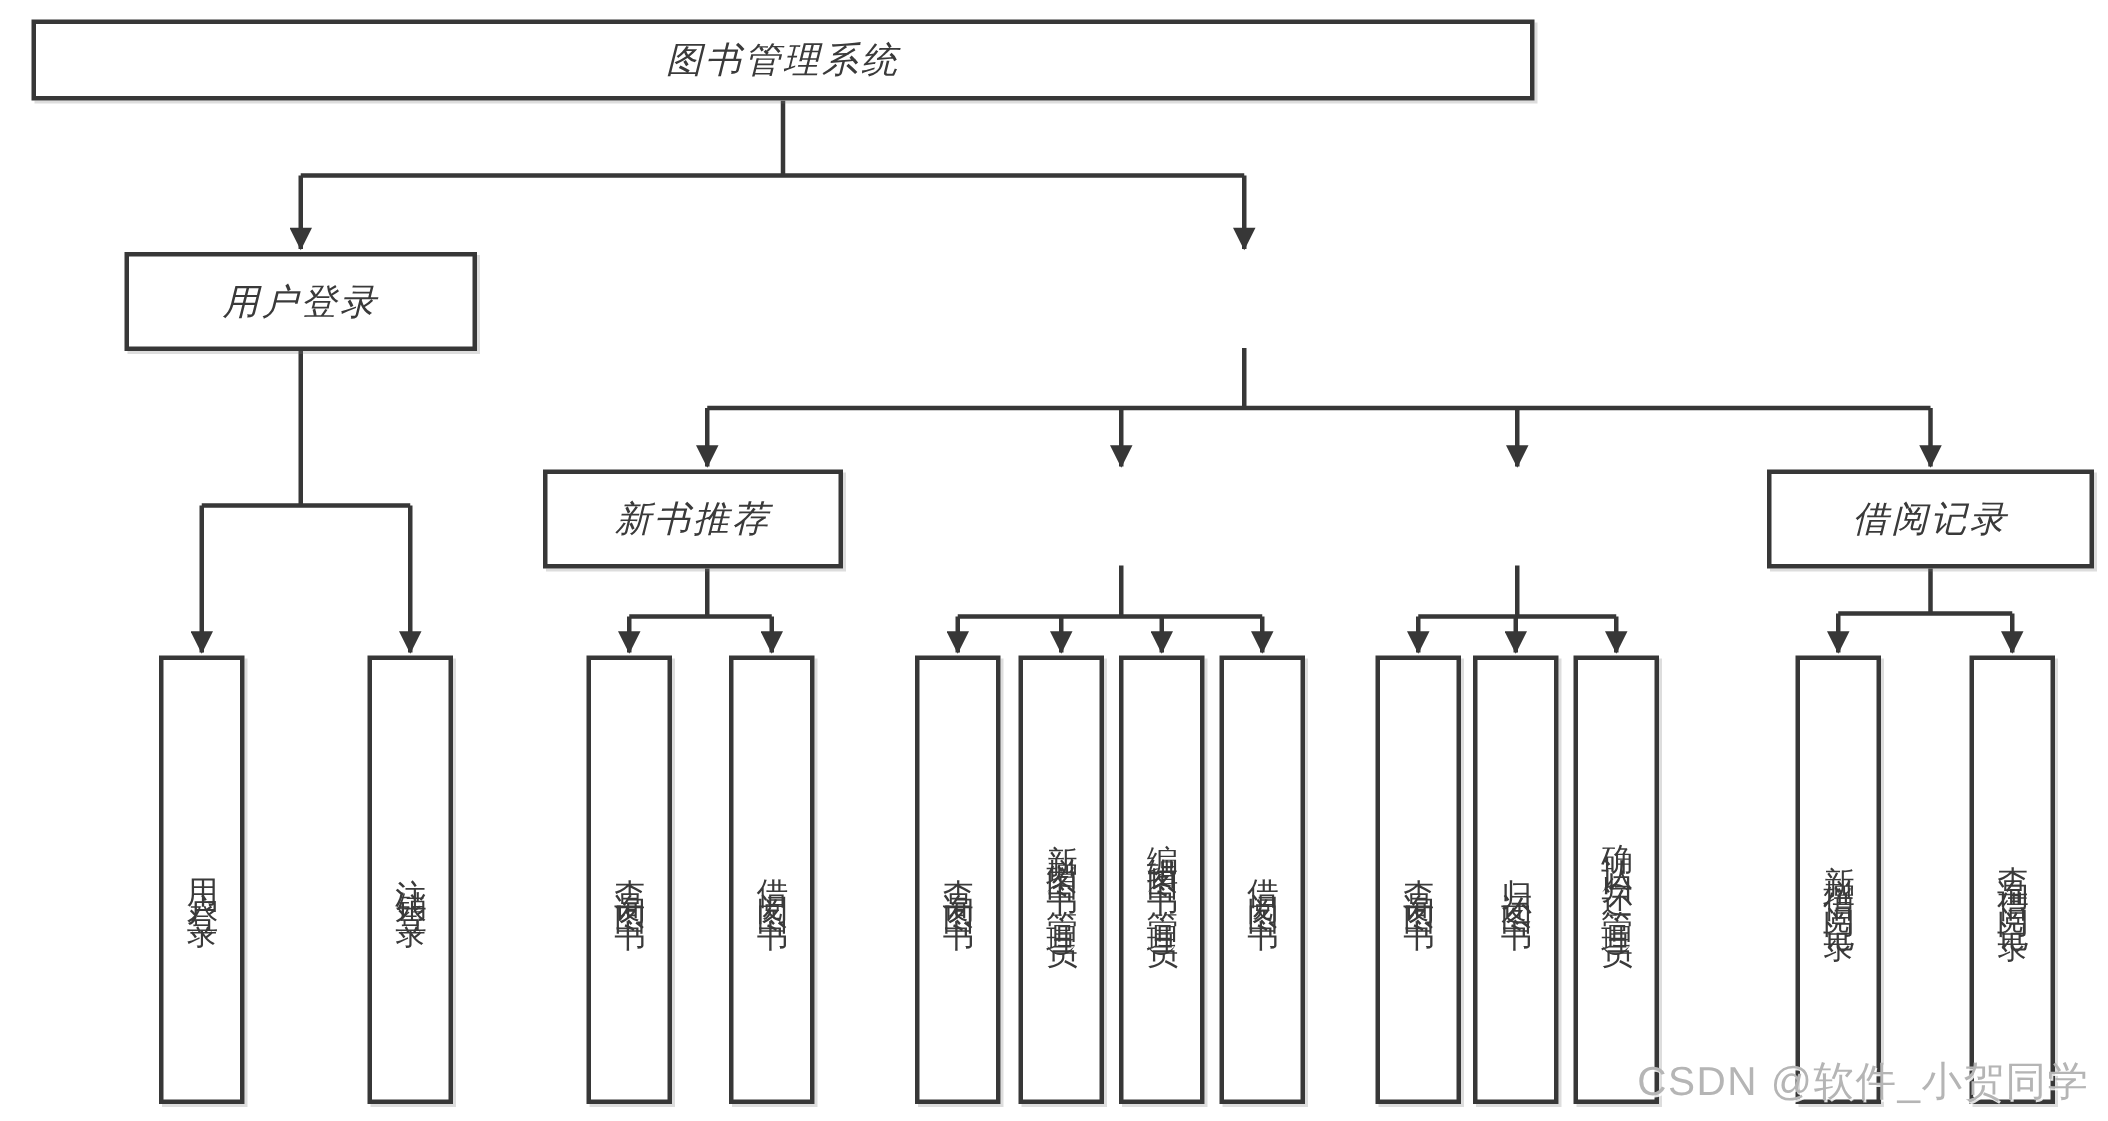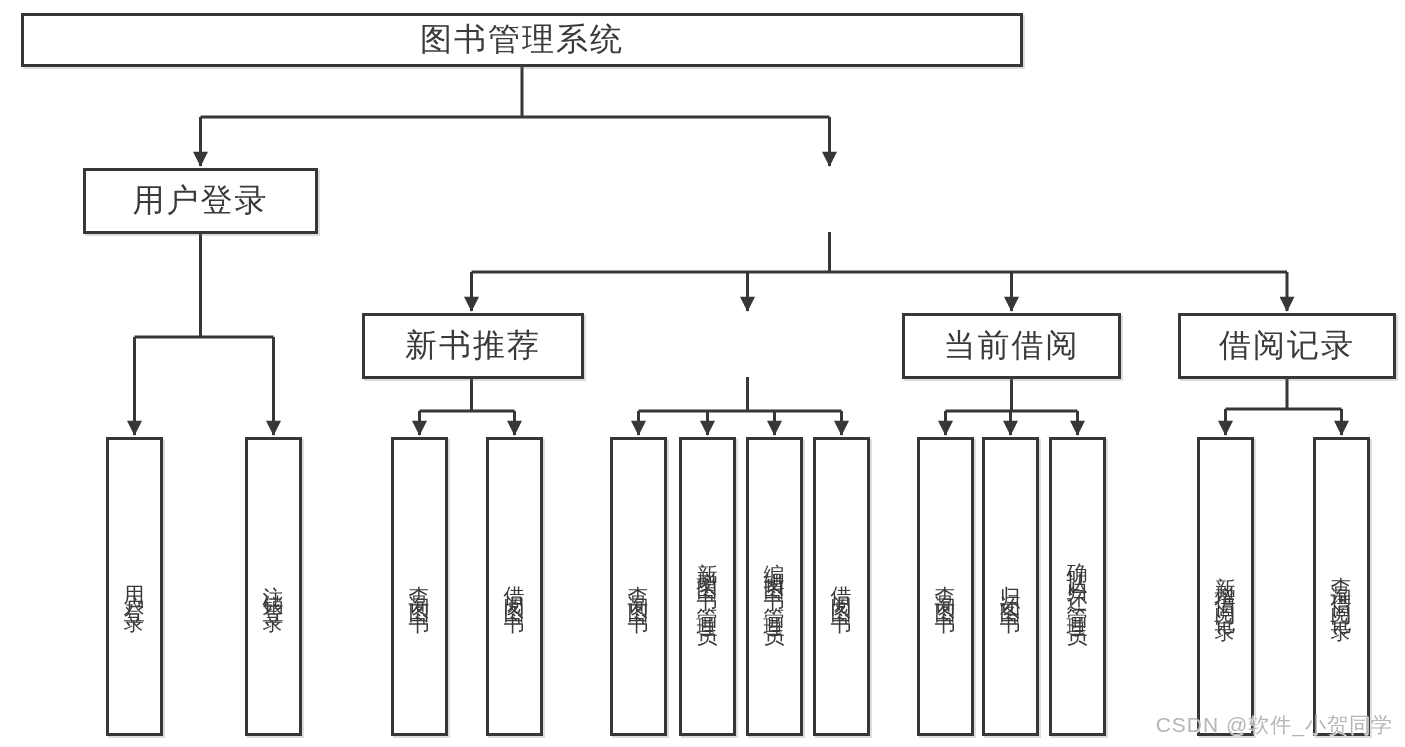--- a/index.html
+++ b/index.html
@@ -28,37 +28,38 @@
     border: 3px solid #373737;
     box-shadow: 2px 2px 0 rgba(120,120,120,0.25);
     display: flex;
     align-items: center;
     justify-content: center;
     color: #3a3a3a;
     z-index: 1;
     text-align: center;
   }
   .node.horiz {
-    font-size: 32px;
+    font-size: 24px;
     letter-spacing: 2px;
     white-space: nowrap;
+    font-style: italic;
   }
   .node.vert {
     writing-mode: vertical-rl;
     text-orientation: mixed;
     font-size: 21px;
     letter-spacing: 9px;
     line-height: 1;
   }
   .watermark {
     position: absolute;
     right: 12px;
     bottom: 8px;
     z-index: 2;
-    font-size: 21px;
+    font-size: 27px;
     color: #b5b5b5;
     letter-spacing: 1px;
     white-space: nowrap;
     text-shadow: 1px 1px 0 rgba(255,255,255,0.85);
   }
 </style>
 </head>
 <body>
 
 <div class="canvas">
@@ -115,22 +116,21 @@
       <path d="M1287,377 V409 M1225.5,409 H1341.5"></path>
       <line x1="1225.5" y1="409" x2="1225.5" y2="435" marker-end="url(#arrow)"></line>
       <line x1="1341.5" y1="409" x2="1341.5" y2="435" marker-end="url(#arrow)"></line>
     </g>
   </svg>
 
   <div class="node horiz" style="left:21px;top:13px;width:1002px;height:54px">图书管理系统</div>
 
   <div class="node horiz" style="left:83px;top:168px;width:235px;height:66px">用户登录</div>
 
-  <div class="node horiz" style="left:362px;top:313px;width:222px;height:66px">新书推荐</div>
-  <div class="node horiz" style="left:902px;top:313px;width:219px;height:66px">当前借阅</div>
+  <div class="node horiz" style="left:362px;top:313px;width:200px;height:66px">新书推荐</div>
   <div class="node horiz" style="left:1178px;top:313px;width:218px;height:66px">借阅记录</div>
 
   <div class="node vert" style="left:106px;top:437px;width:57px;height:299px">用户登录</div>
   <div class="node vert" style="left:245px;top:437px;width:57px;height:299px">注销登录</div>
 
   <div class="node vert" style="left:391px;top:437px;width:57px;height:299px">查询图书</div>
   <div class="node vert" style="left:486px;top:437px;width:57px;height:299px">借阅图书</div>
 
   <div class="node vert" style="left:610px;top:437px;width:57px;height:299px">查询图书</div>
   <div class="node vert" style="left:679px;top:437px;width:57px;height:299px">新增图书（管理员）</div>

